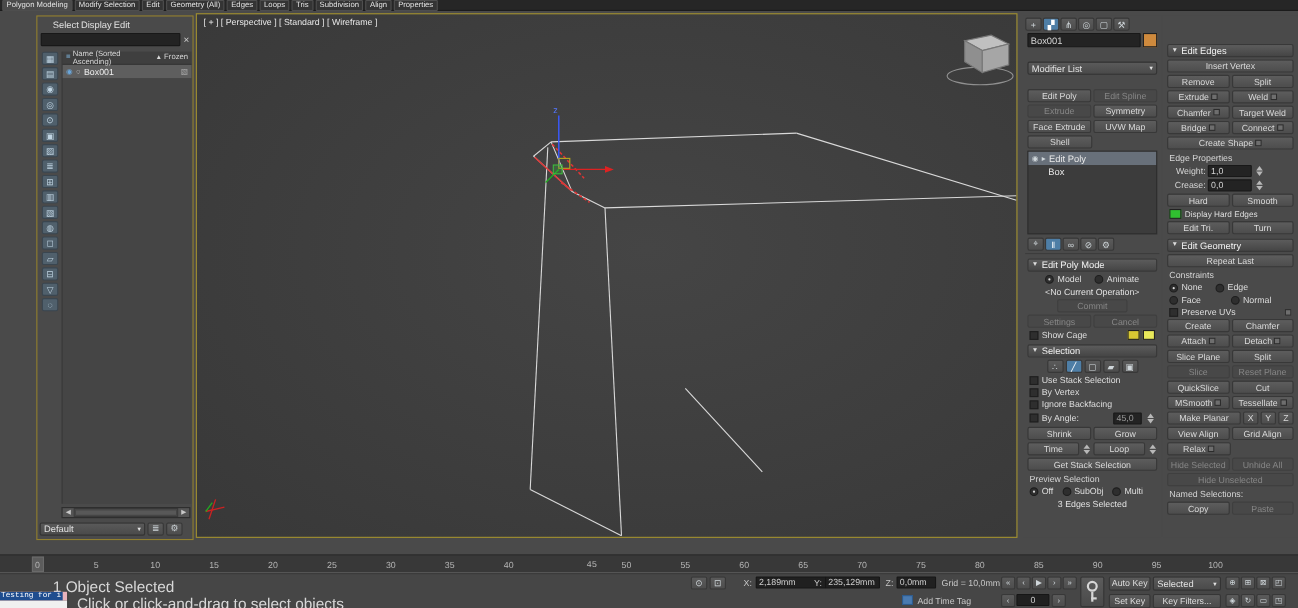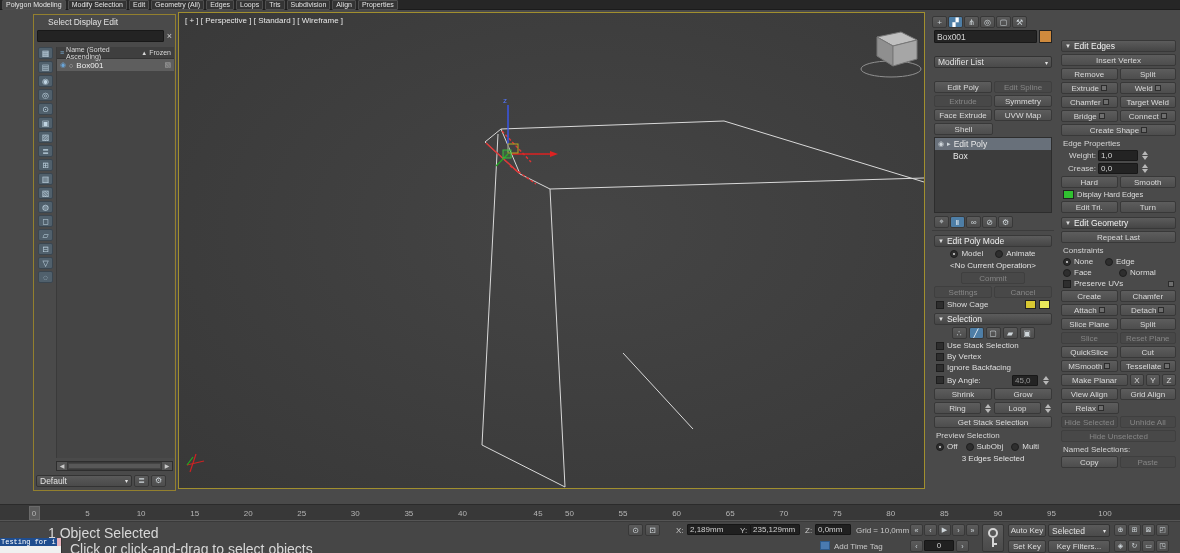--- a/index.html
+++ b/index.html
@@ -372,21 +372,21 @@
           <div class="mxbtn">
             <span>Shrink</span>
           </div>
           <div class="mxbtn">
             <span>Grow</span>
           </div>
         </div>
       </div>
     <div class="btnrow">
       <div class="mxbtn">
-          <span>Ring</span>
+          <span>Time</span>
         </div>
       <span class="spinner">
           <i class="up"></i>
           <i class="dn"></i>
         </span>
       <div class="mxbtn">
           <span>Loop</span>
         </div>
       <span class="spinner">
           <i class="up"></i>

